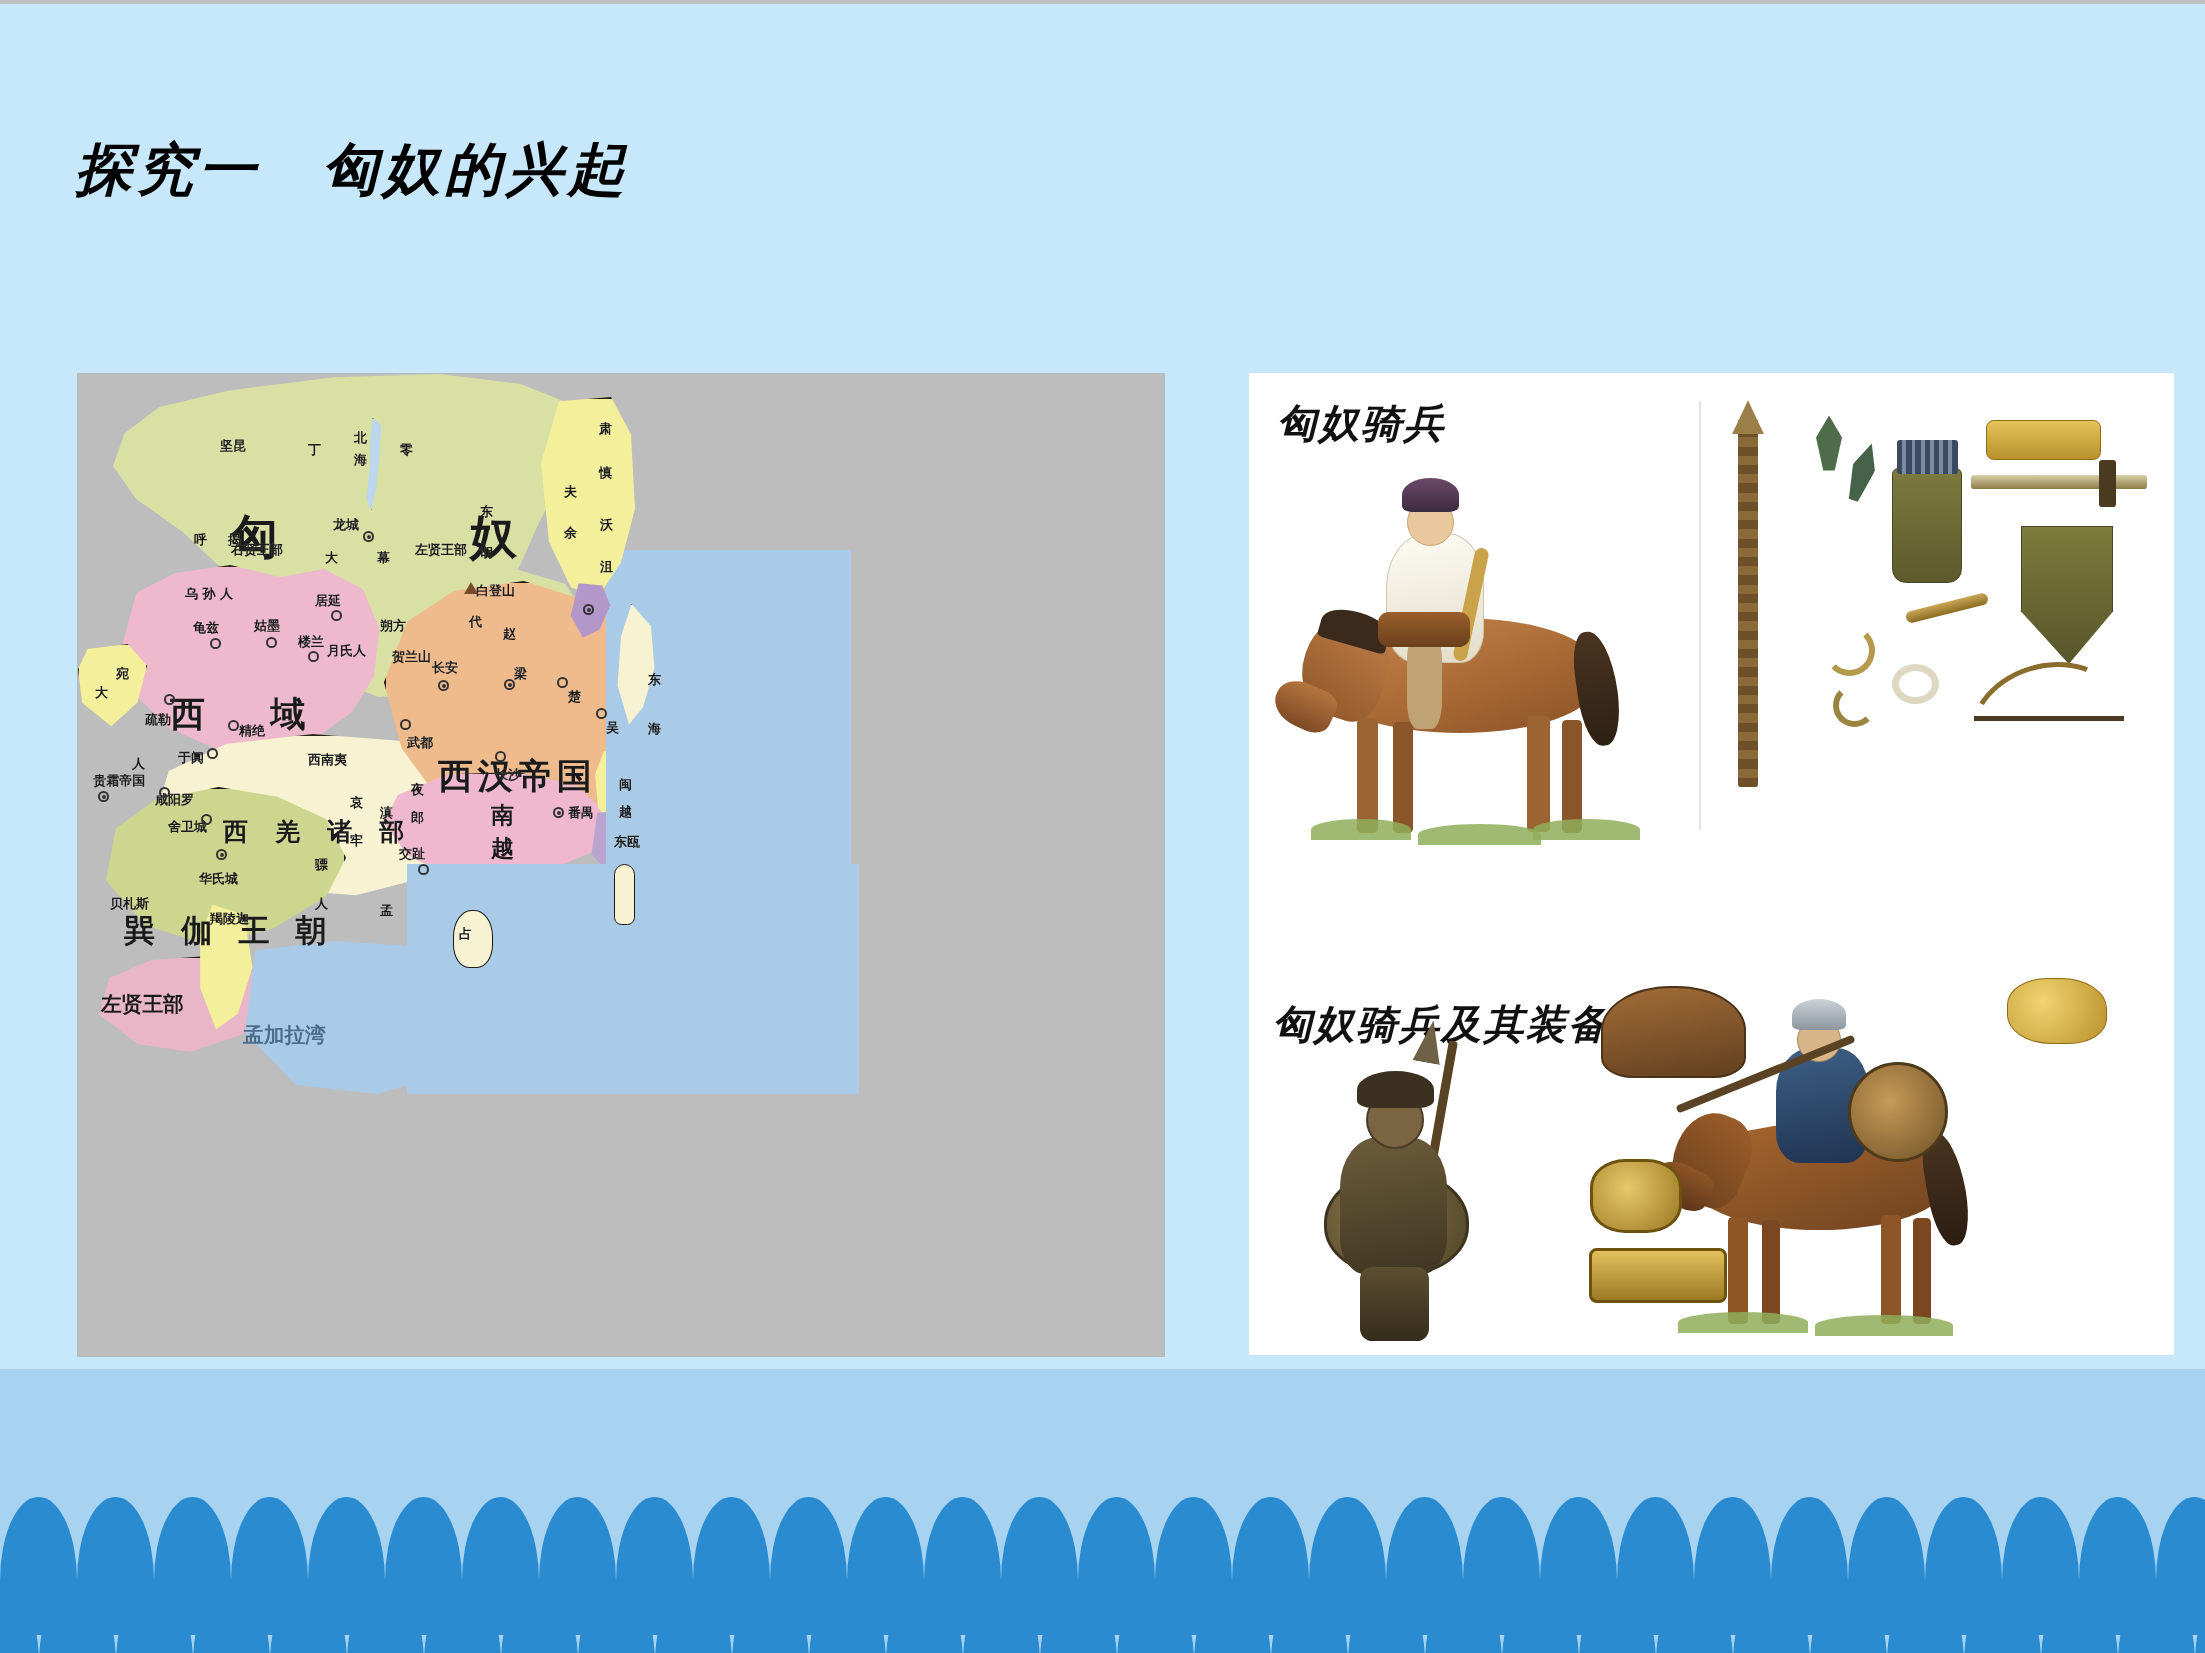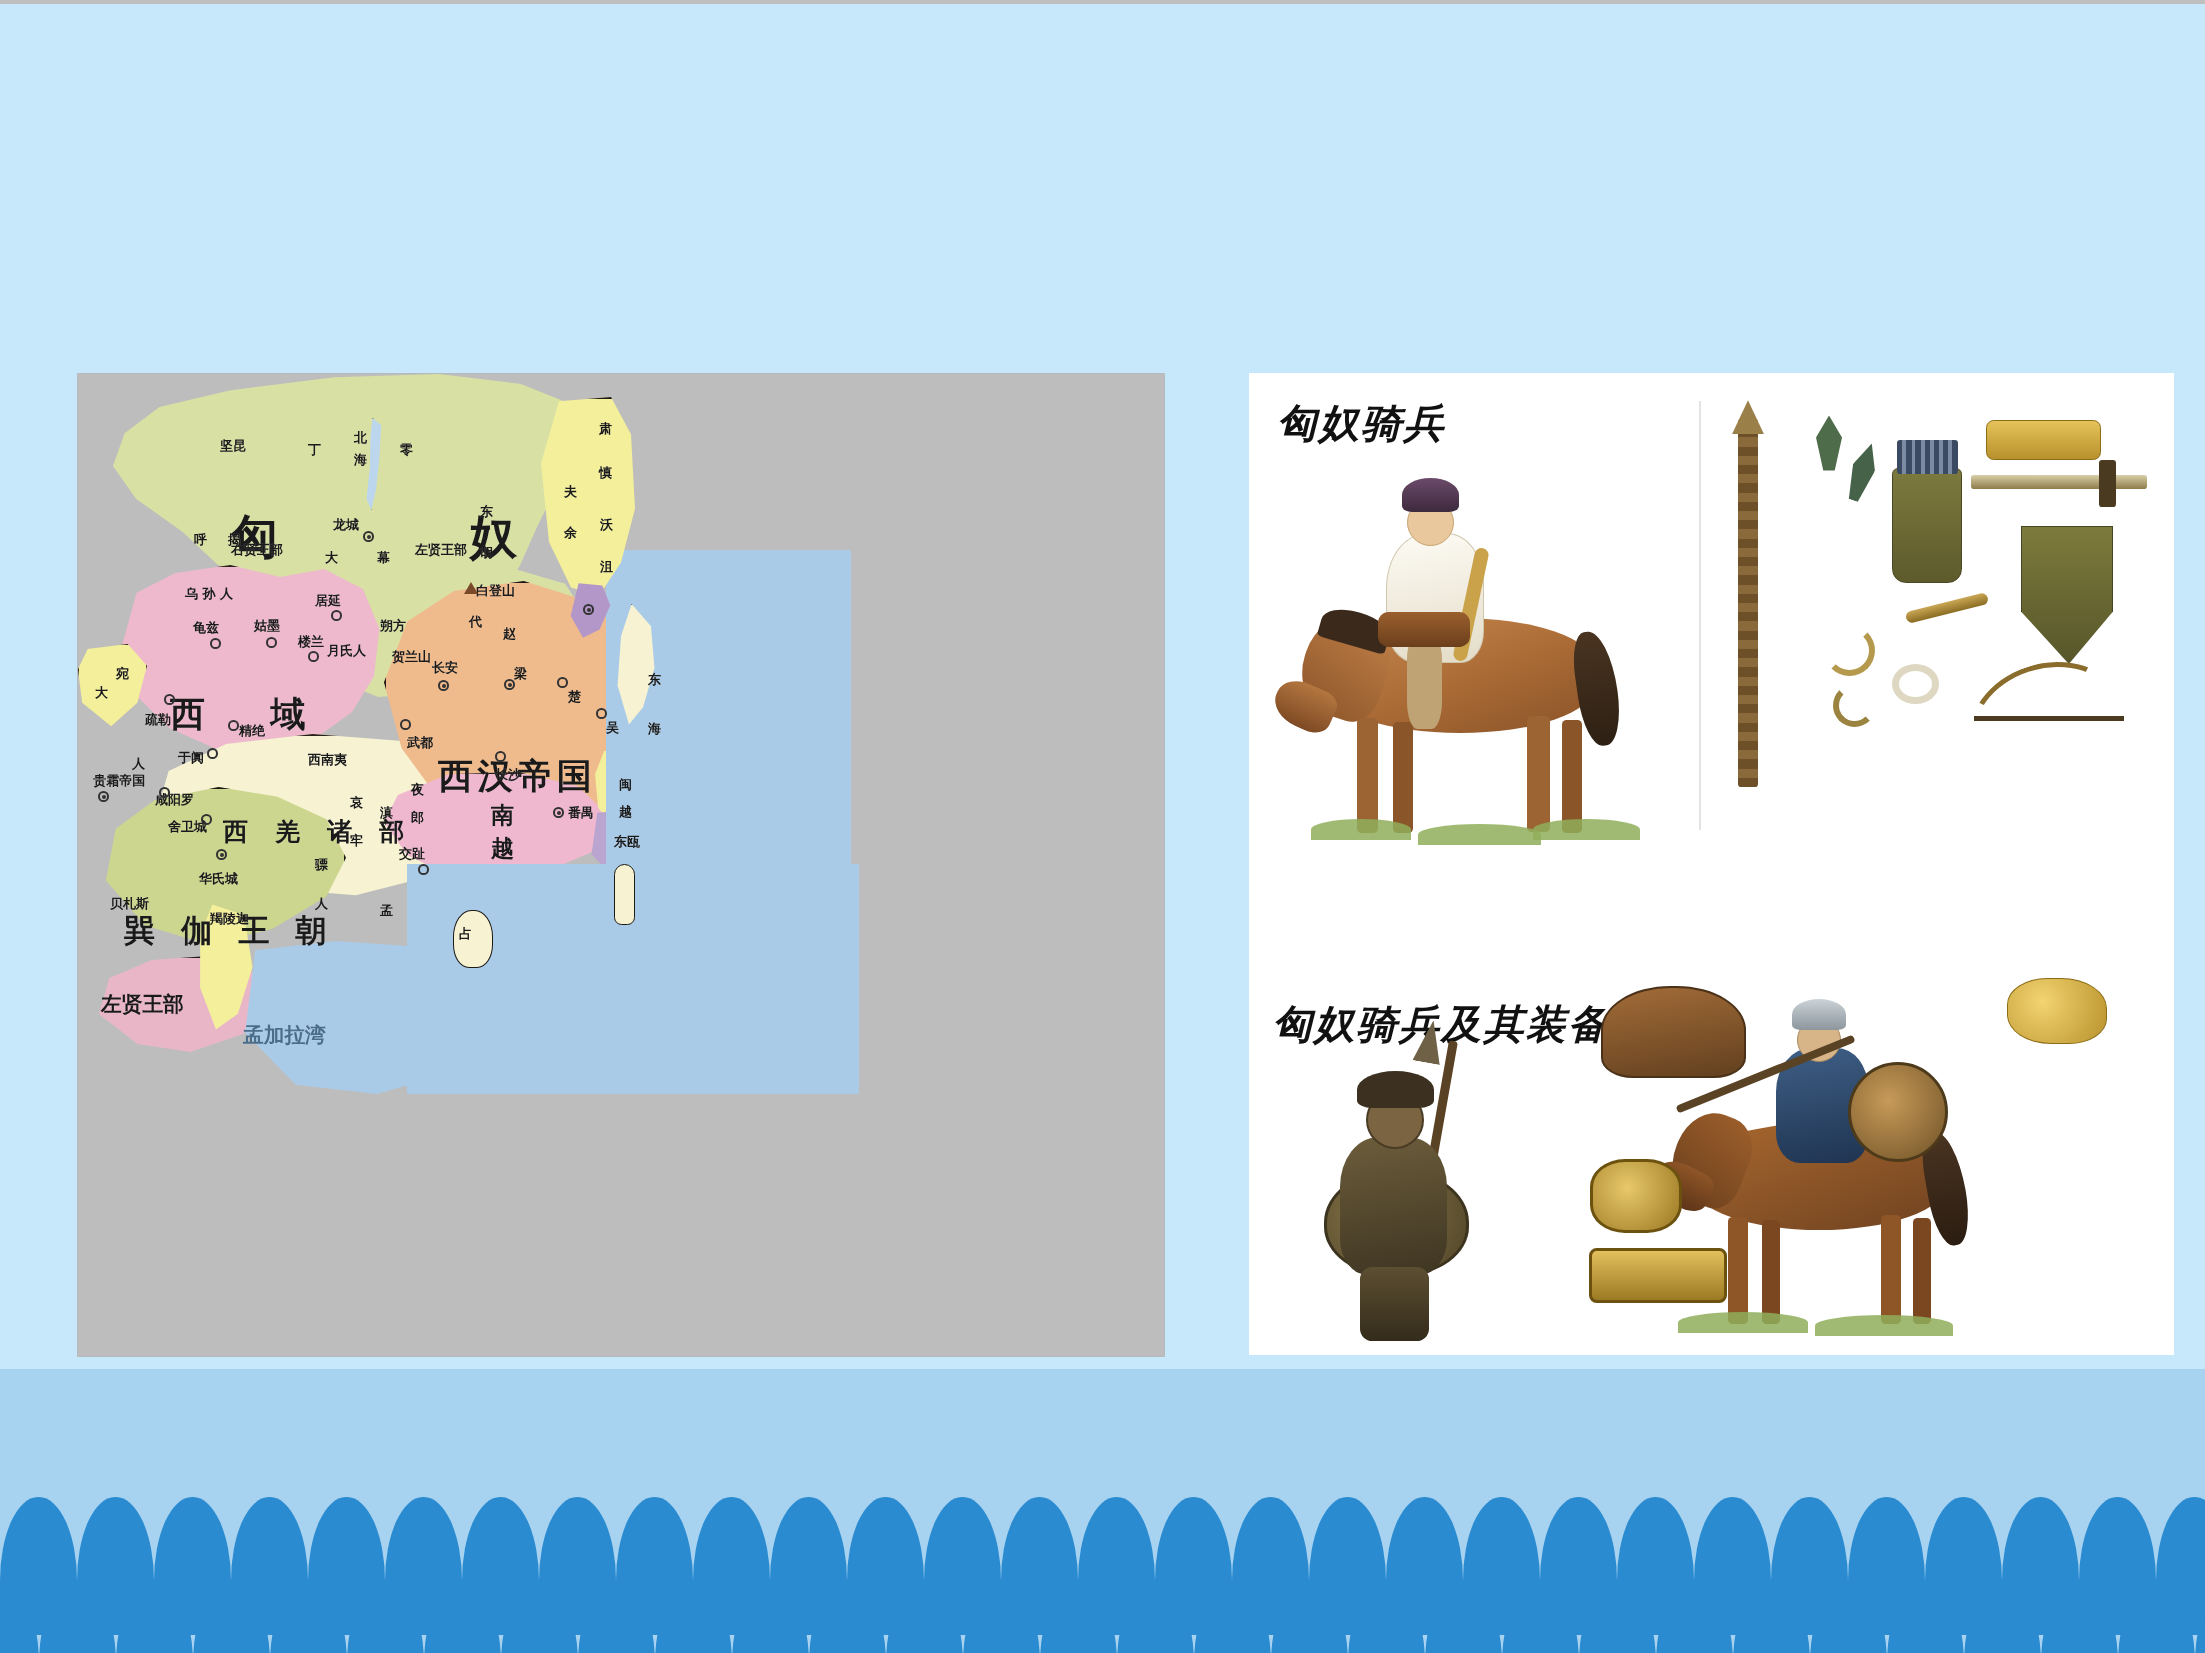--- a/index.html
+++ b/index.html
@@ -105,20 +105,21 @@
     position:absolute; width:1.5px; background:#e3e3e3;
   }
 </style>
 </head>
 <body>
 
 <div id="slide">
 
   <div class="top-hairline"></div>
 
+  <div id="title">探究一　匈奴的兴起</div>
 
   <div id="map-panel">
 
     <div class="mland" style="left:0;top:0;width:582px;height:329px;background:#d8e0a4;
                 clip-path:polygon(8% 18%,14% 10%,26% 5%,44% 1%,62% 0%,76% 3%,86% 10%,88% 24%,83% 32%,79% 46%,76% 58%,72% 70%,66% 74%,58% 70%,50% 68%,40% 70%,32% 66%,24% 58%,18% 48%,10% 38%,6% 28%);"></div>
 
     <div class="mland" style="left:191px;top:176px;width:322px;height:153px;background:#d8e0a4;
                 clip-path:polygon(0% 10%,30% 0%,66% 6%,92% 22%,100% 48%,86% 74%,62% 92%,34% 96%,12% 78%,2% 48%);"></div>
 
     <div class="mland" style="left:286px;top:44px;width:21.4px;height:92px;background:#bcd6ee;

